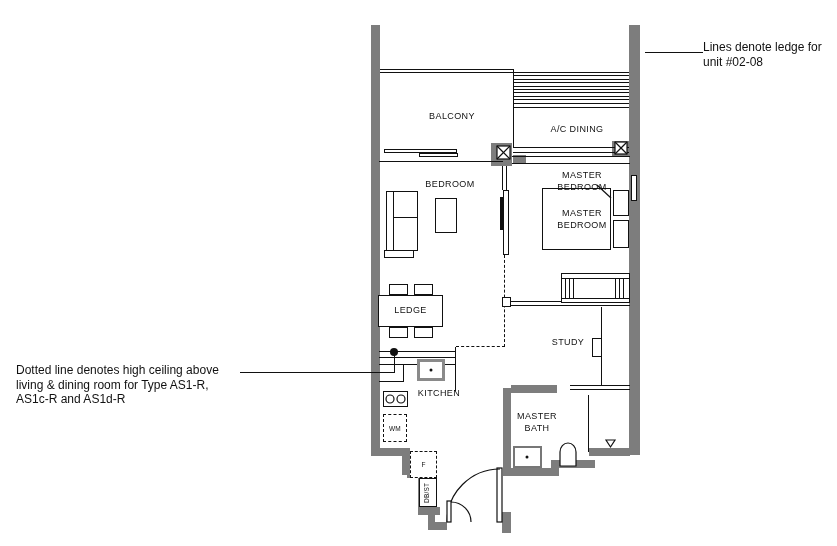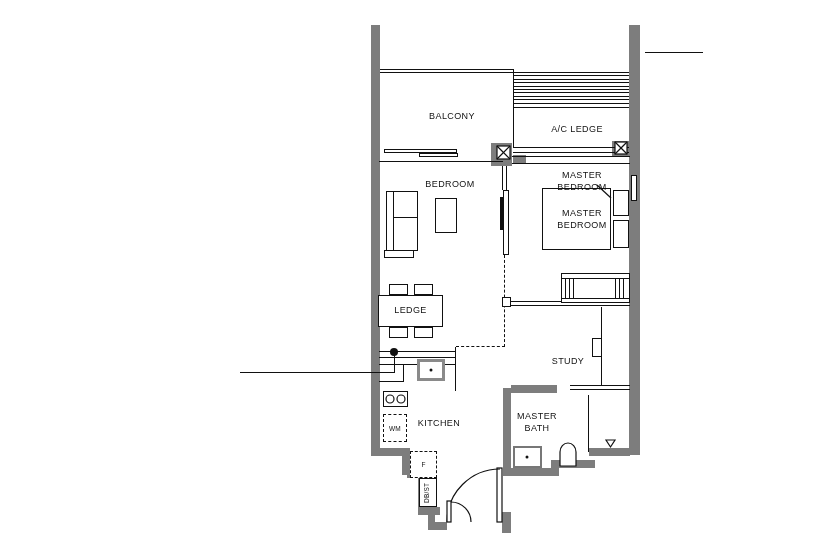--- a/index.html
+++ b/index.html
@@ -133,26 +133,31 @@
       <path d="M560,466 L560,452 A8,9 0 0 1 576,452 L576,466 Z"></path>
       <path d="M606,440 L615,440 L610.5,447 Z" fill="none"></path>
       <circle cx="390" cy="399" r="4"></circle>
       <circle cx="401" cy="399" r="4"></circle>
     </g>
     <circle cx="431" cy="370" r="1.5" fill="#111"></circle>
     <circle cx="527" cy="457" r="1.5" fill="#111"></circle>
   </svg>
 
   <div class="lbl" style="left:410px;top:111px;width:84px">BALCONY</div>
-  <div class="lbl" style="left:538px;top:124px;width:78px">A/C LEDGE</div>
+  <div class="lbl" style="left:538px;top:124px;width:78px">A/C DINING</div>
   <div class="lbl" style="left:420px;top:179px;width:60px">BEDROOM</div>
   <div class="lbl" style="left:550px;top:170px;width:64px">MASTER
 BEDROOM</div>
   <div class="lbl" style="left:550px;top:208px;width:64px">MASTER
 BEDROOM</div>
   <div class="lbl" style="left:384px;top:305px;width:53px">LEDGE</div>
-  <div class="lbl" style="left:543px;top:356px;width:50px">STUDY</div>
-  <div class="lbl" style="left:412px;top:418px;width:54px">KITCHEN</div>
+  <div class="lbl" style="left:543px;top:337px;width:50px">STUDY</div>
+  <div class="lbl" style="left:412px;top:388px;width:54px">KITCHEN</div>
   <div class="lbl" style="left:508px;top:411px;width:58px">MASTER
 BATH</div>
 
+  <div class="note" style="left:703px;top:40px;width:132px">Lines denote ledge for
+unit #02-08</div>
+  <div class="note" style="left:16px;top:363px;width:232px">Dotted line denotes high ceiling above
+living &amp; dining room for Type AS1-R,
+AS1c-R and AS1d-R</div>
 
 </div>
 
 </body></html>

